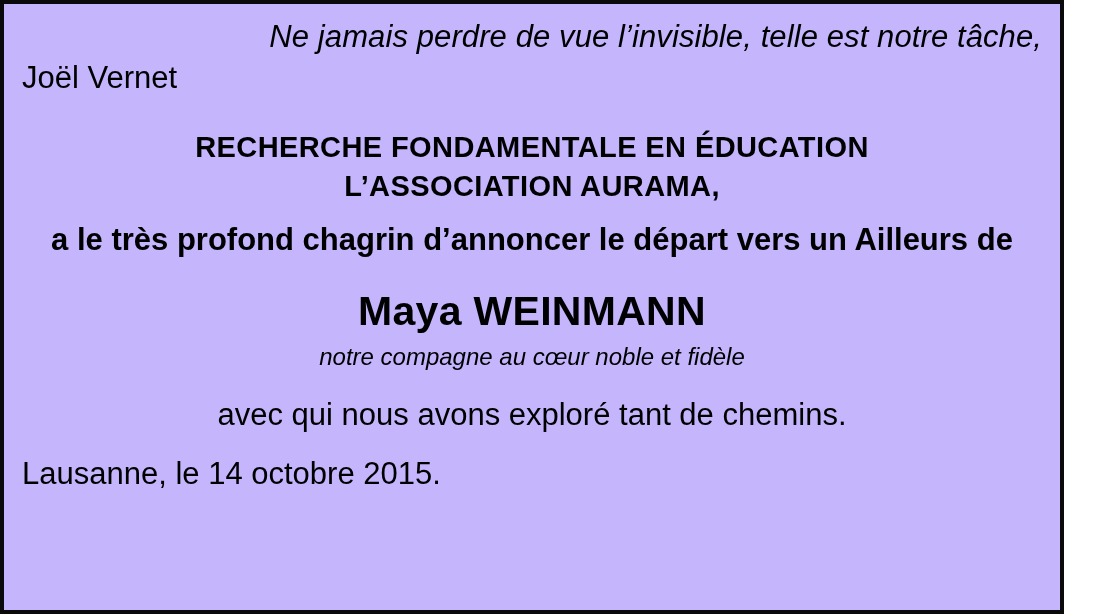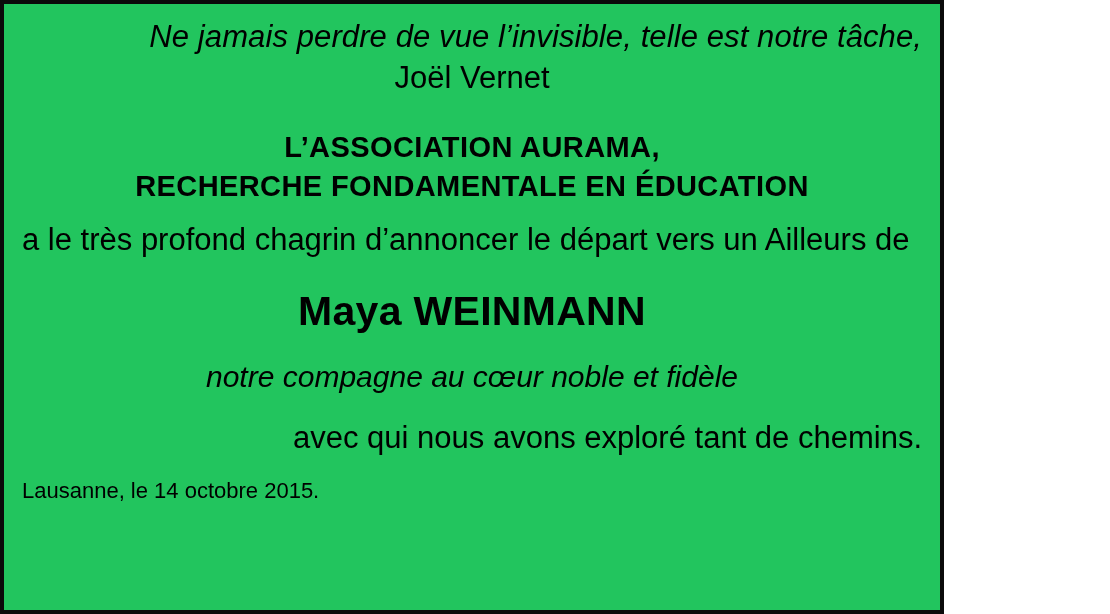--- a/index.html
+++ b/index.html
@@ -5,24 +5,24 @@
   html, body {
     margin: 0;
     padding: 0;
     background: #ffffff;
   }
   body {
     font-family: "Liberation Sans", sans-serif;
   }
   .notice {
     position: relative;
-    width: 944px;
+    width: 1064px;
     height: 614px;
     box-sizing: border-box;
-    background: #22c55e;
+    background: #c4b5fd;
     border: 4px solid #0a0a0a;
     overflow: hidden;
   }
   .inner {
     box-sizing: border-box;
     width: 100%;
     height: 100%;
     padding: 14px 18px 10px 18px;
     display: flex;
     flex-direction: column;
@@ -36,87 +36,88 @@
     letter-spacing: 0.1px;
   }
   .quote-line {
     display: block;
     white-space: nowrap;
   }
   .quote-author {
     font-style: normal;
     font-size: 31px;
     line-height: 1.3;
-    text-align: center;
+    text-align: left;
     margin-top: 2px;
   }
   .assoc {
     margin-top: 30px;
     text-align: center;
     font-weight: bold;
     font-size: 29px;
     line-height: 1.32;
     letter-spacing: 0.4px;
   }
   .assoc span {
     display: block;
     white-space: nowrap;
   }
   .announce {
     margin-top: 16px;
     font-size: 31px;
     line-height: 1.25;
-    text-align: left;
+    text-align: center;
+    font-weight: bold;
   }
   .name {
     margin-top: 28px;
     text-align: center;
     font-weight: bold;
     font-size: 41px;
     line-height: 1.15;
     letter-spacing: 0.3px;
   }
   .subtitle {
-    margin-top: 24px;
+    margin-top: 8px;
     text-align: center;
     font-style: italic;
-    font-size: 30px;
+    font-size: 24px;
     line-height: 1.2;
   }
   .body-lines {
     margin-top: 22px;
     font-size: 31px;
     line-height: 1.33;
-    text-align: right;
+    text-align: center;
   }
   .body-lines span {
     display: block;
   }
   .place-date {
     margin-top: 20px;
-    font-size: 22px;
+    font-size: 31px;
     line-height: 1.2;
     text-align: left;
   }
 </style>
 </head>
 <body>
 
 <div class="notice">
   <div class="inner">
 
     <div class="quote">
       <span class="quote-line">Ne jamais perdre de vue l’invisible, telle est notre tâche,</span>
     </div>
 
     <div class="quote-author">Joël Vernet</div>
 
     <div class="assoc">
+      <span>RECHERCHE FONDAMENTALE EN ÉDUCATION</span>
       <span>L’ASSOCIATION AURAMA,</span>
-      <span>RECHERCHE FONDAMENTALE EN ÉDUCATION</span>
     </div>
 
     <div class="announce">a le très profond chagrin d’annoncer le départ vers un Ailleurs de</div>
 
     <div class="name">Maya WEINMANN</div>
 
     <div class="subtitle">notre compagne au cœur noble et fidèle</div>
 
     <div class="body-lines">
       <span>avec qui nous avons exploré tant de chemins.</span>

